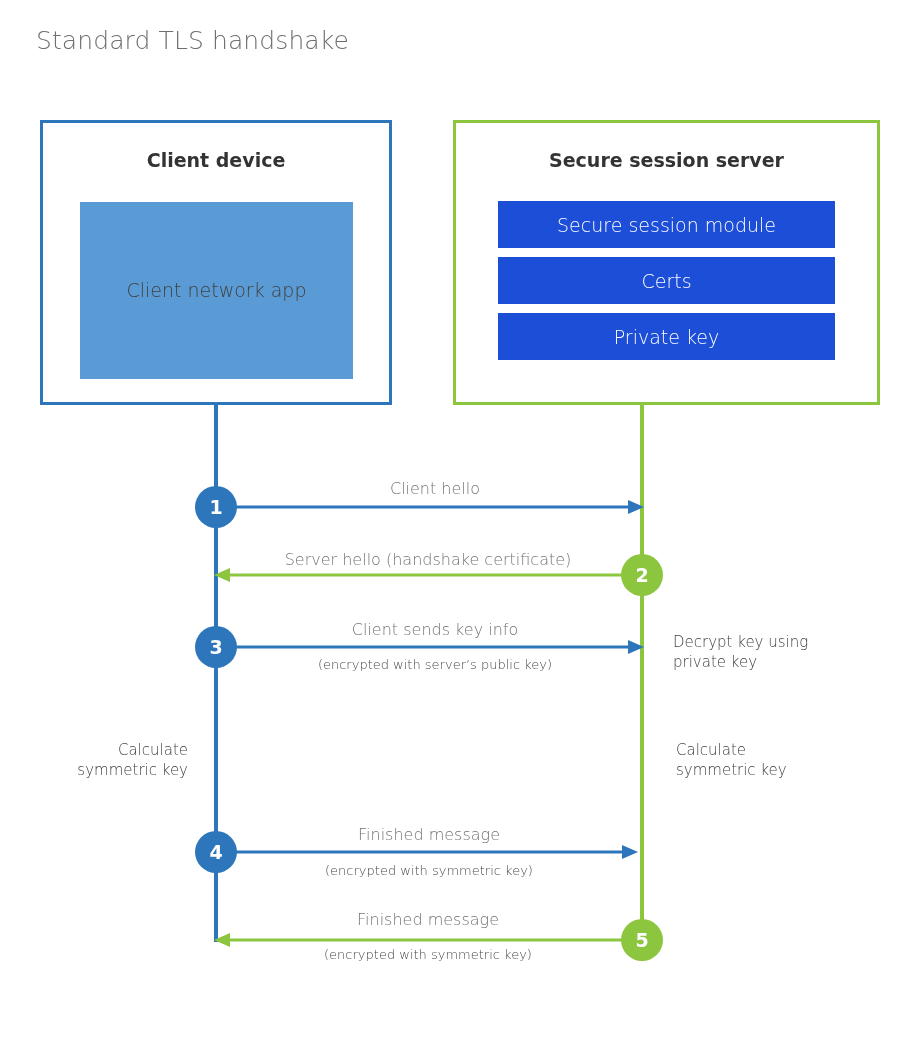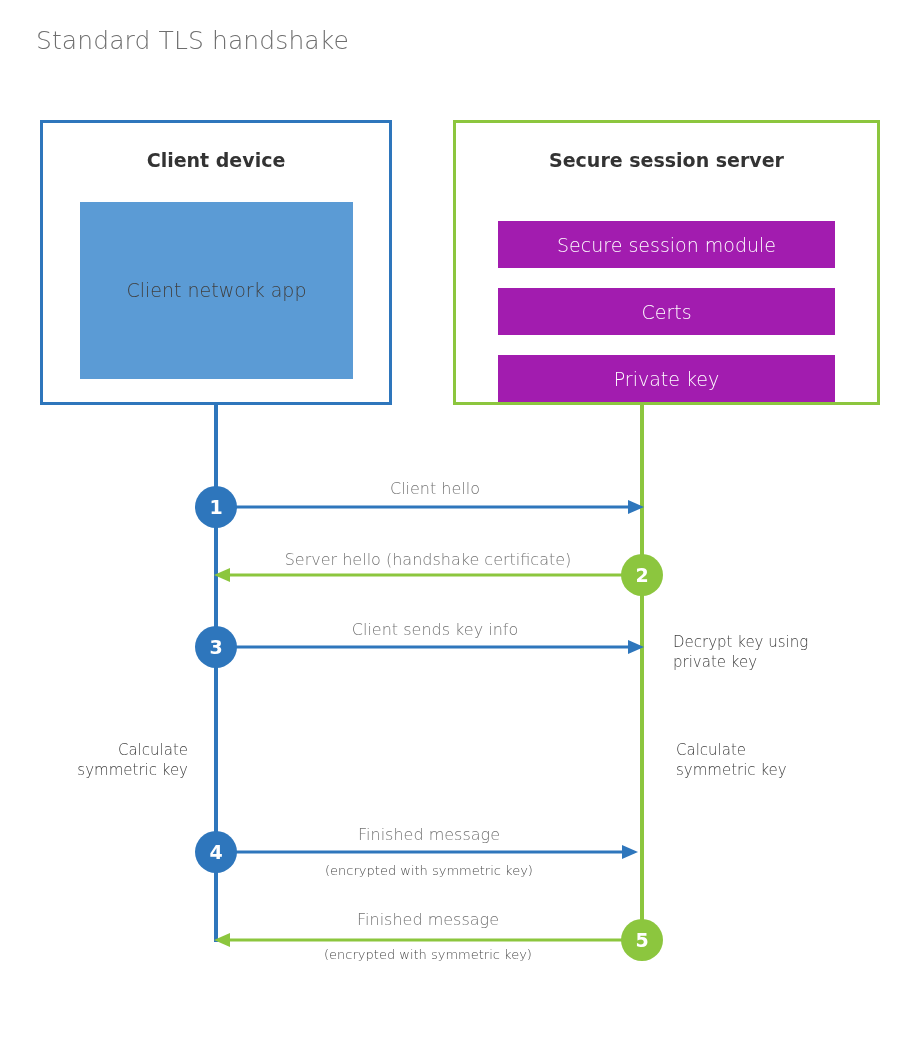--- a/index.html
+++ b/index.html
@@ -88,29 +88,28 @@
 
   
   .server-bars {
     position: absolute;
     left: 42px;
     top: 78px;
     width: 337px;
   }
   .server-bar {
     height: 47px;
-    background: #a21caf;
+    background: #1d4ed8;
     color: #ffffff;
     font-size: 19px;
     font-weight: 300;
     display: flex;
     align-items: center;
     justify-content: center;
     margin-bottom: 9px;
-    margin-top: 20px;
   }
   .server-bar:last-child { margin-bottom: 0; }
 
   
   .lifeline {
     position: absolute;
     width: 4px;
   }
   .lifeline.client-line {
     left: 214px;
@@ -237,20 +236,21 @@
   <div class="step-circle green" style="left:621px; top:554px;">2</div>
   <div class="step-circle blue" style="left:195px; top:626px;">3</div>
   <div class="step-circle blue" style="left:195px; top:831px;">4</div>
   <div class="step-circle green" style="left:621px; top:919px;">5</div>
 
   <div class="msg-label" style="left:228px; top:479px; width:414px;">Client hello</div>
 
   <div class="msg-label" style="left:214px; top:550px; width:428px;">Server hello (handshake certificate)</div>
 
   <div class="msg-label" style="left:228px; top:620px; width:414px;">Client sends key info</div>
+  <div class="msg-sublabel" style="left:228px; top:657px; width:414px;">(encrypted with server’s public key)</div>
 
   <div class="msg-label" style="left:222px; top:825px; width:414px;">Finished message</div>
   <div class="msg-sublabel" style="left:222px; top:863px; width:414px;">(encrypted with symmetric key)</div>
 
   <div class="msg-label" style="left:214px; top:910px; width:428px;">Finished message</div>
   <div class="msg-sublabel" style="left:214px; top:947px; width:428px;">(encrypted with symmetric key)</div>
 
   <div class="side-note left-align" style="left:673px; top:632px; width:190px;">
     <span>Decrypt key using</span><br>
     <span>private key</span>

